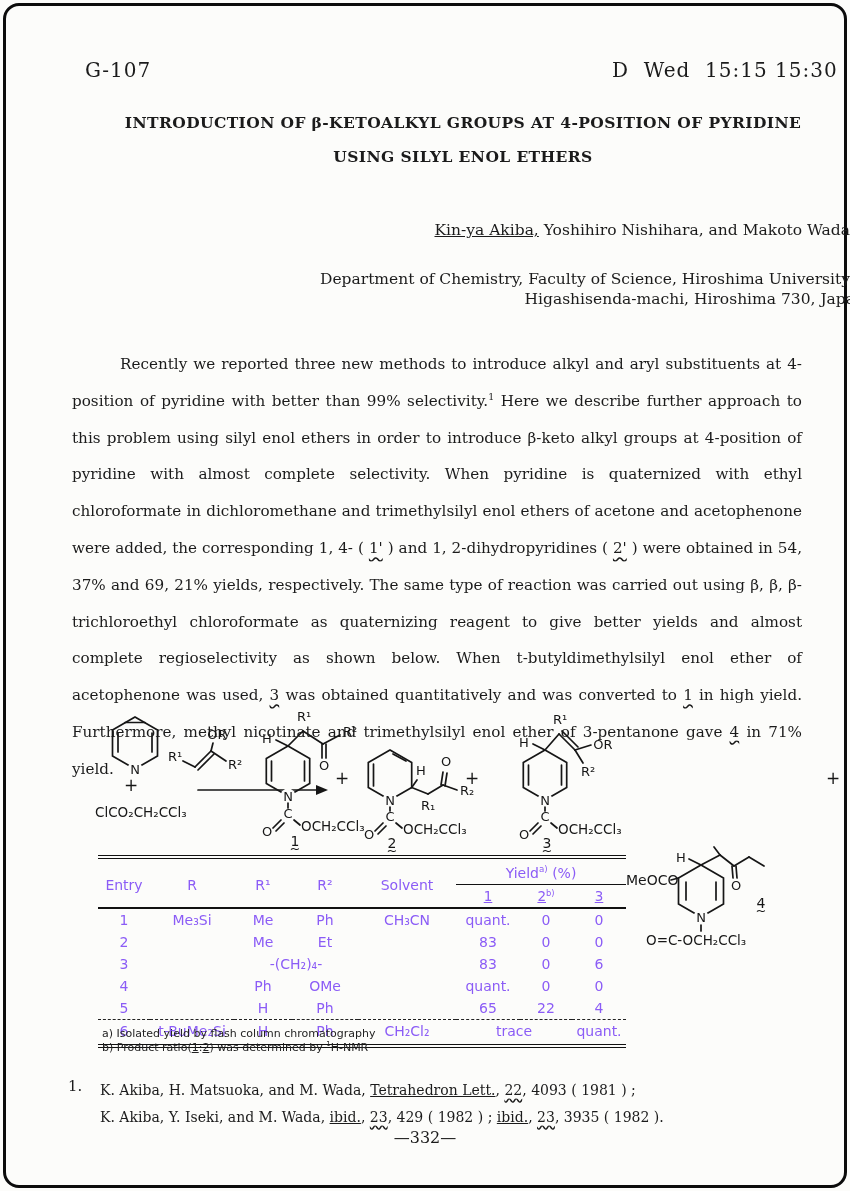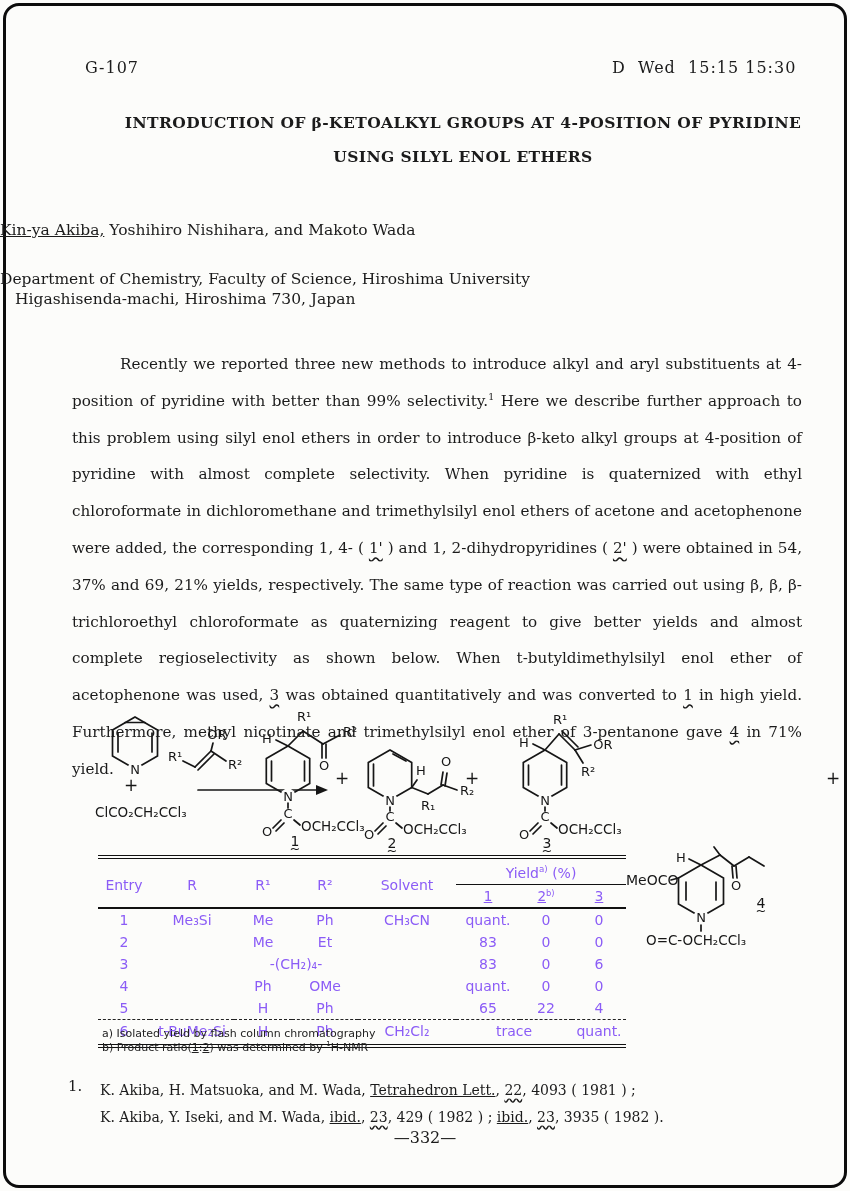--- a/index.html
+++ b/index.html
@@ -1,23 +1,23 @@
 <!DOCTYPE html>
 <html><head>
 <meta charset="utf-8">
 <style>
   html,body{margin:0;padding:0;background:#888;}
   .page{position:relative;width:850px;height:1191px;background:#fcfcfa;margin:0 auto;
         font-family:"DejaVu Serif",serif;color:#1b1b1b;overflow:hidden;}
   .frame{position:absolute;inset:3px;border:3px solid #0c0c0c;border-radius:16px;pointer-events:none;}
   .abs{position:absolute;}
   .pre{white-space:pre;}
-  .hdr{font-size:16px;letter-spacing:1px;text-align:center;}
+  .hdr{font-size:20px;letter-spacing:1px;text-align:center;}
   .title-line{width:850px;text-align:center;font-weight:bold;font-size:15.5px;letter-spacing:.4px;padding-left:38px;}
-  .author-line{width:850px;text-align:left;font-size:15.5px;}
+  .author-line{width:850px;text-align:right;font-size:15.5px;}
   .u{text-decoration:underline;}
   .wavy{text-decoration:underline;text-decoration-style:wavy;text-underline-offset:3px;}
   .body-text{width:730px;font-size:15.2px;line-height:36.8px;text-align:justify;}
   .body-text .indent{display:inline-block;width:48px;}
   sup{font-size:.62em;vertical-align:super;line-height:0;}
   
   .tbl{border-collapse:collapse;font-family:"DejaVu Sans",sans-serif;font-size:14px;color:#8b5cf6;}
   .tbl th,.tbl td{font-weight:normal;text-align:center;padding:1px 3px;height:20px;}
   .tbl thead tr.h1 th{border-top:4px double #111;padding-top:4px;}
   .tbl thead th{vertical-align:middle;}

